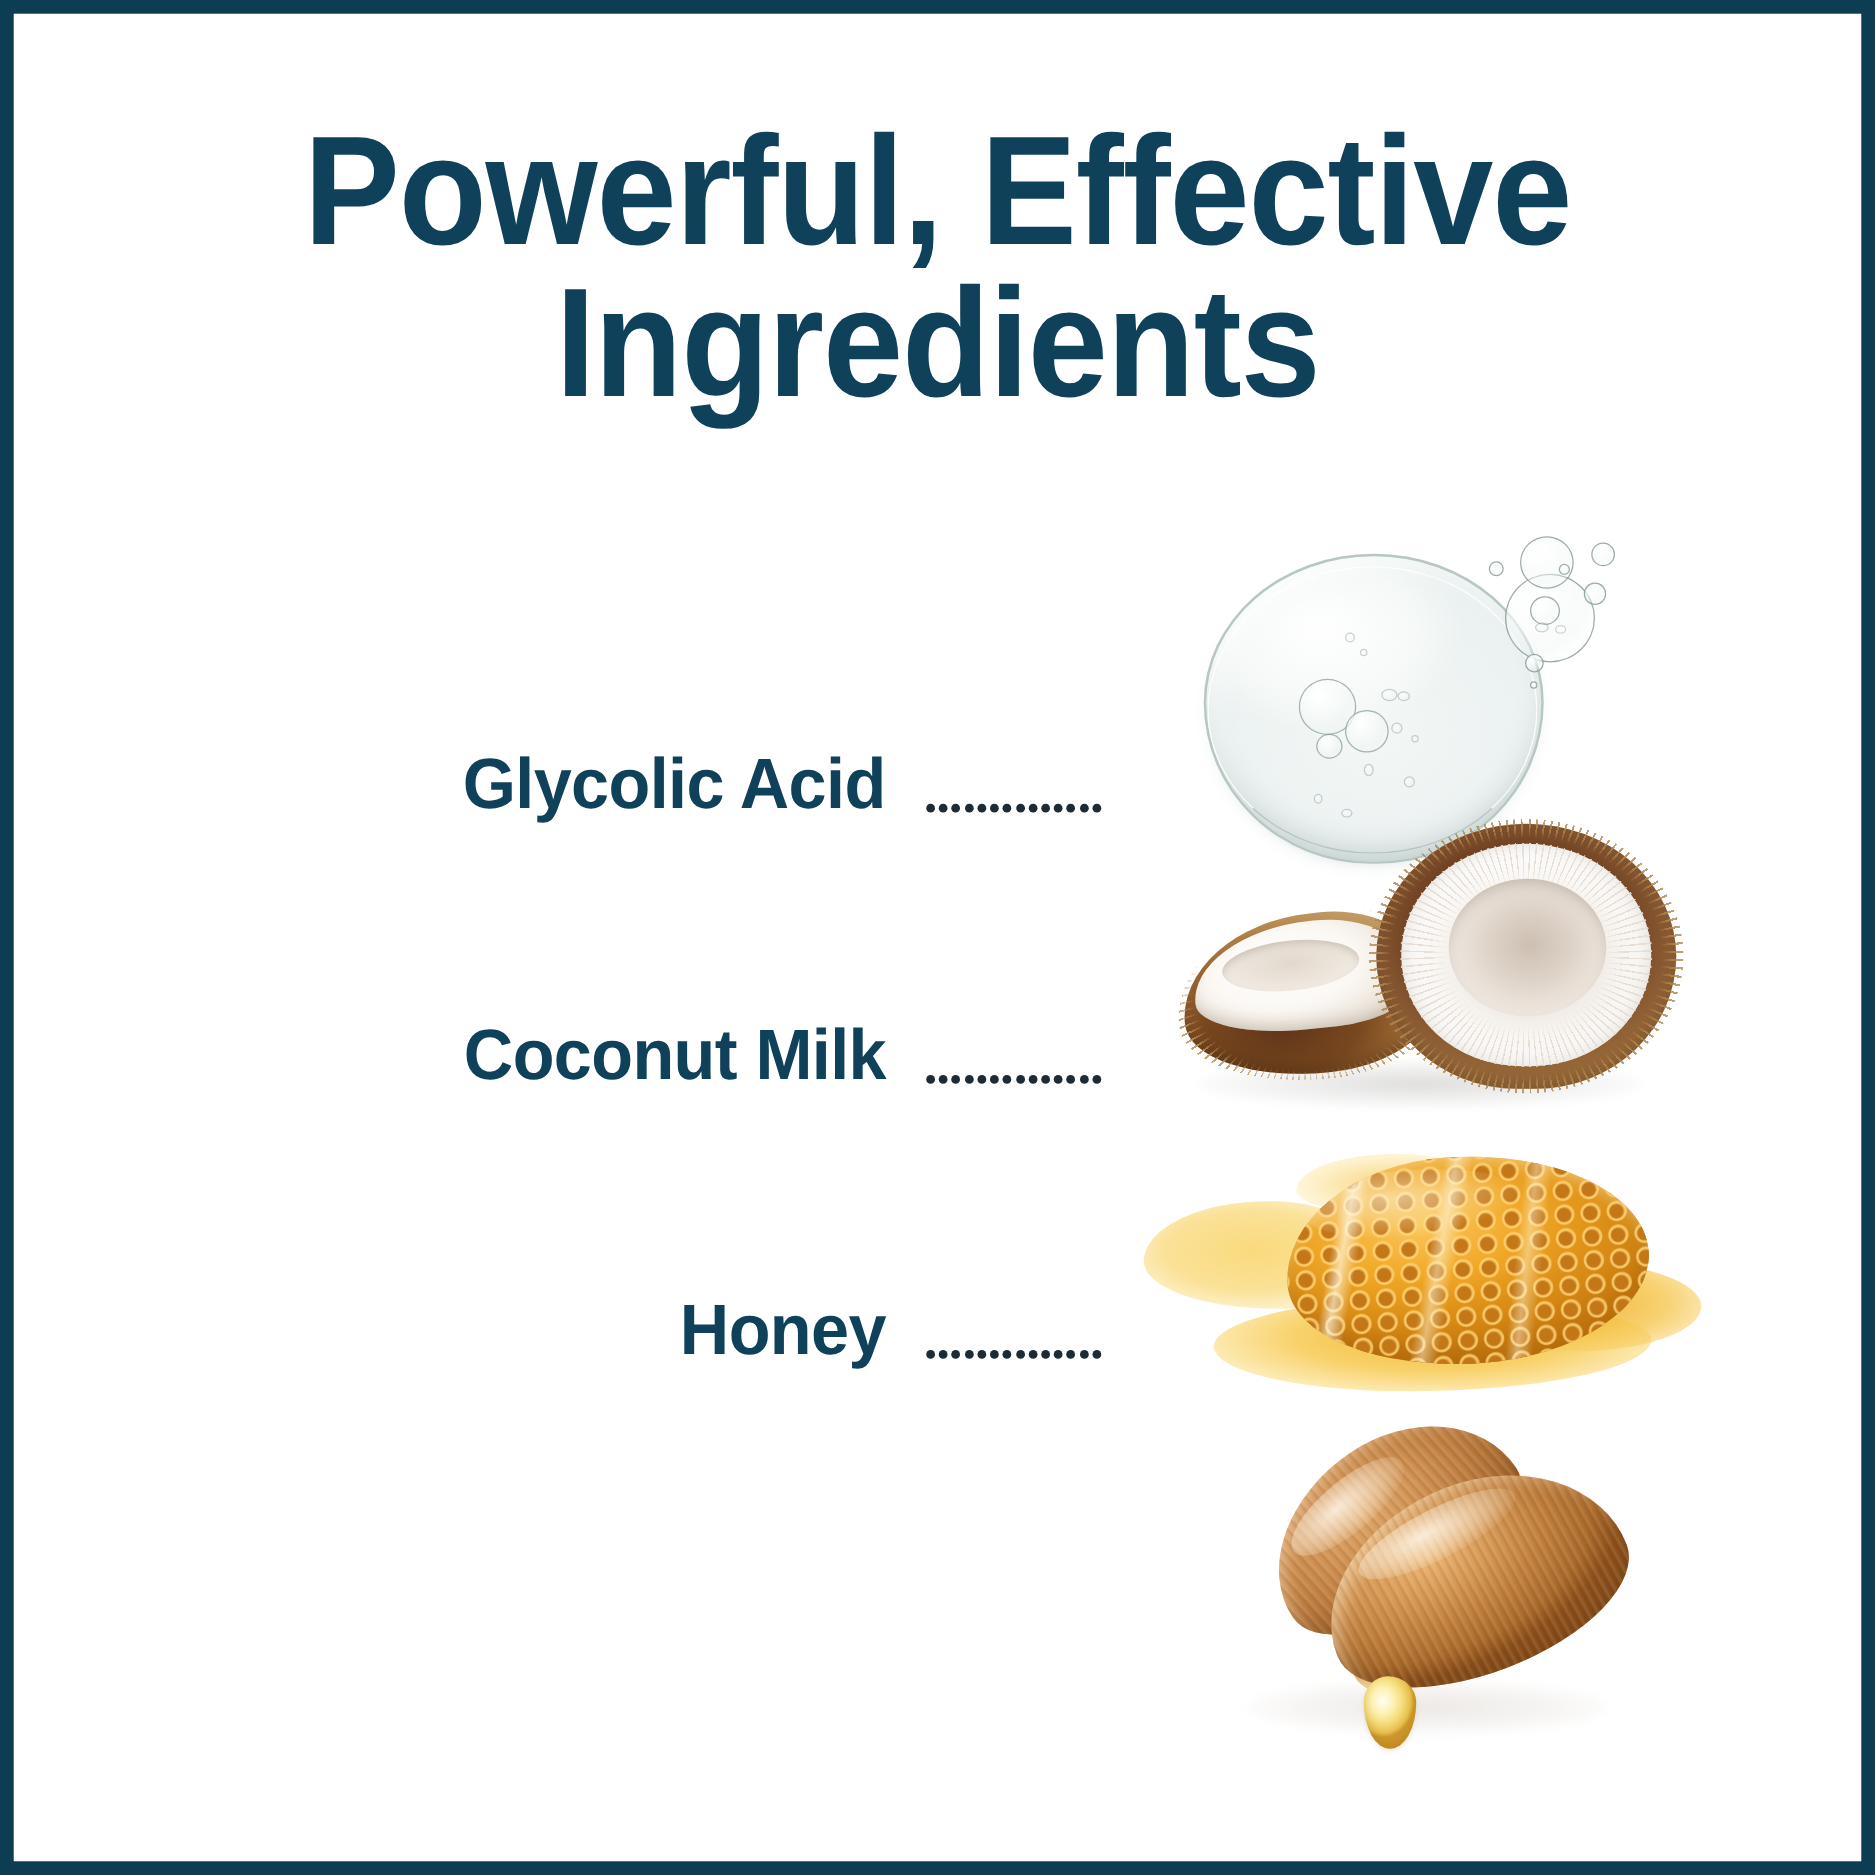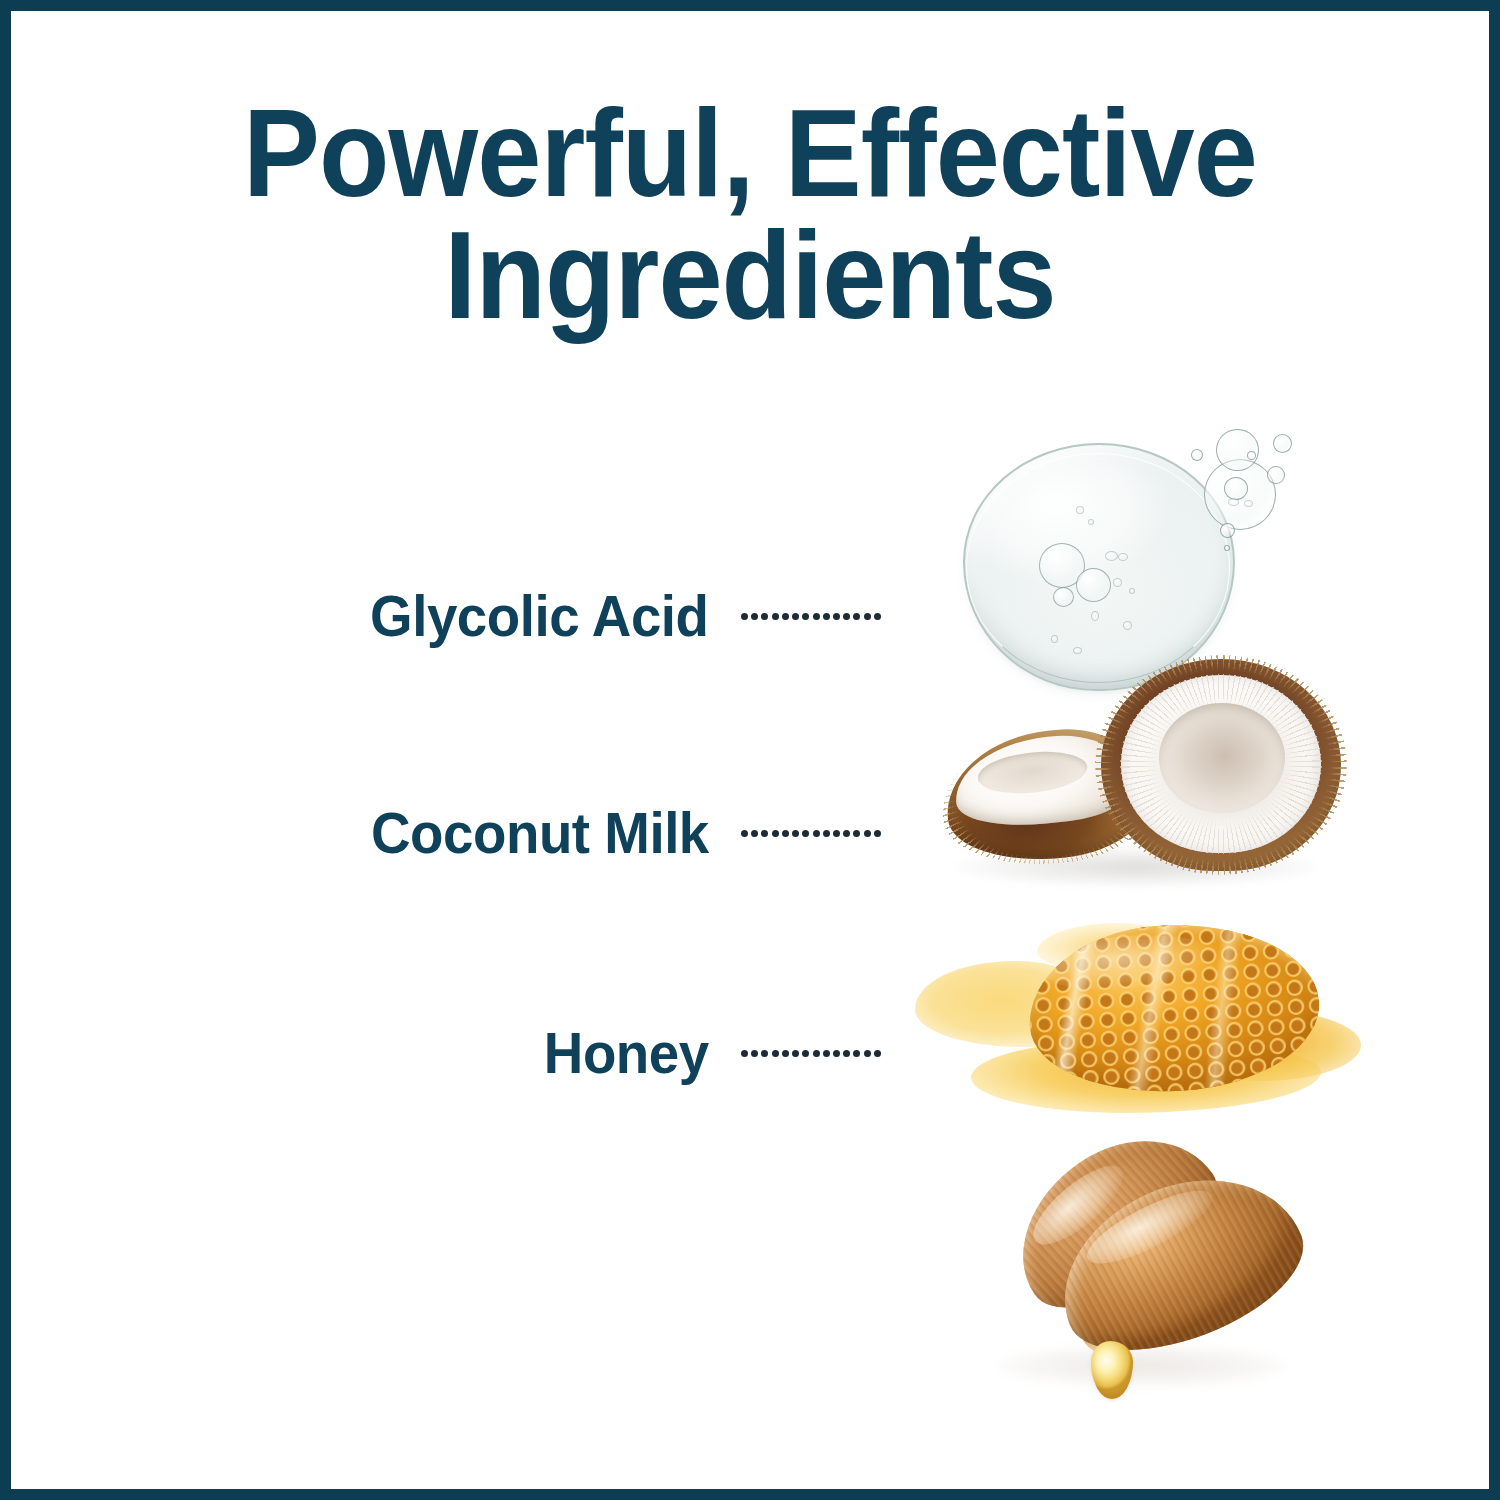--- a/index.html
+++ b/index.html
@@ -45,21 +45,21 @@
   .rows{
     position:absolute;
     left:0; top:0; width:100%; height:100%;
   }
   .row{
     position:absolute;
     left:60px;
     width:810px;
     height:80px;
     display:flex;
-    align-items:center;
+    align-items:flex-end;
     justify-content:flex-end;
   }
   .row-label{
     color:#10415a;
     font-weight:bold;
     font-size:57px;
     line-height:1;
     letter-spacing:-0.5px;
     white-space:nowrap;
     transform:scaleX(0.96);

